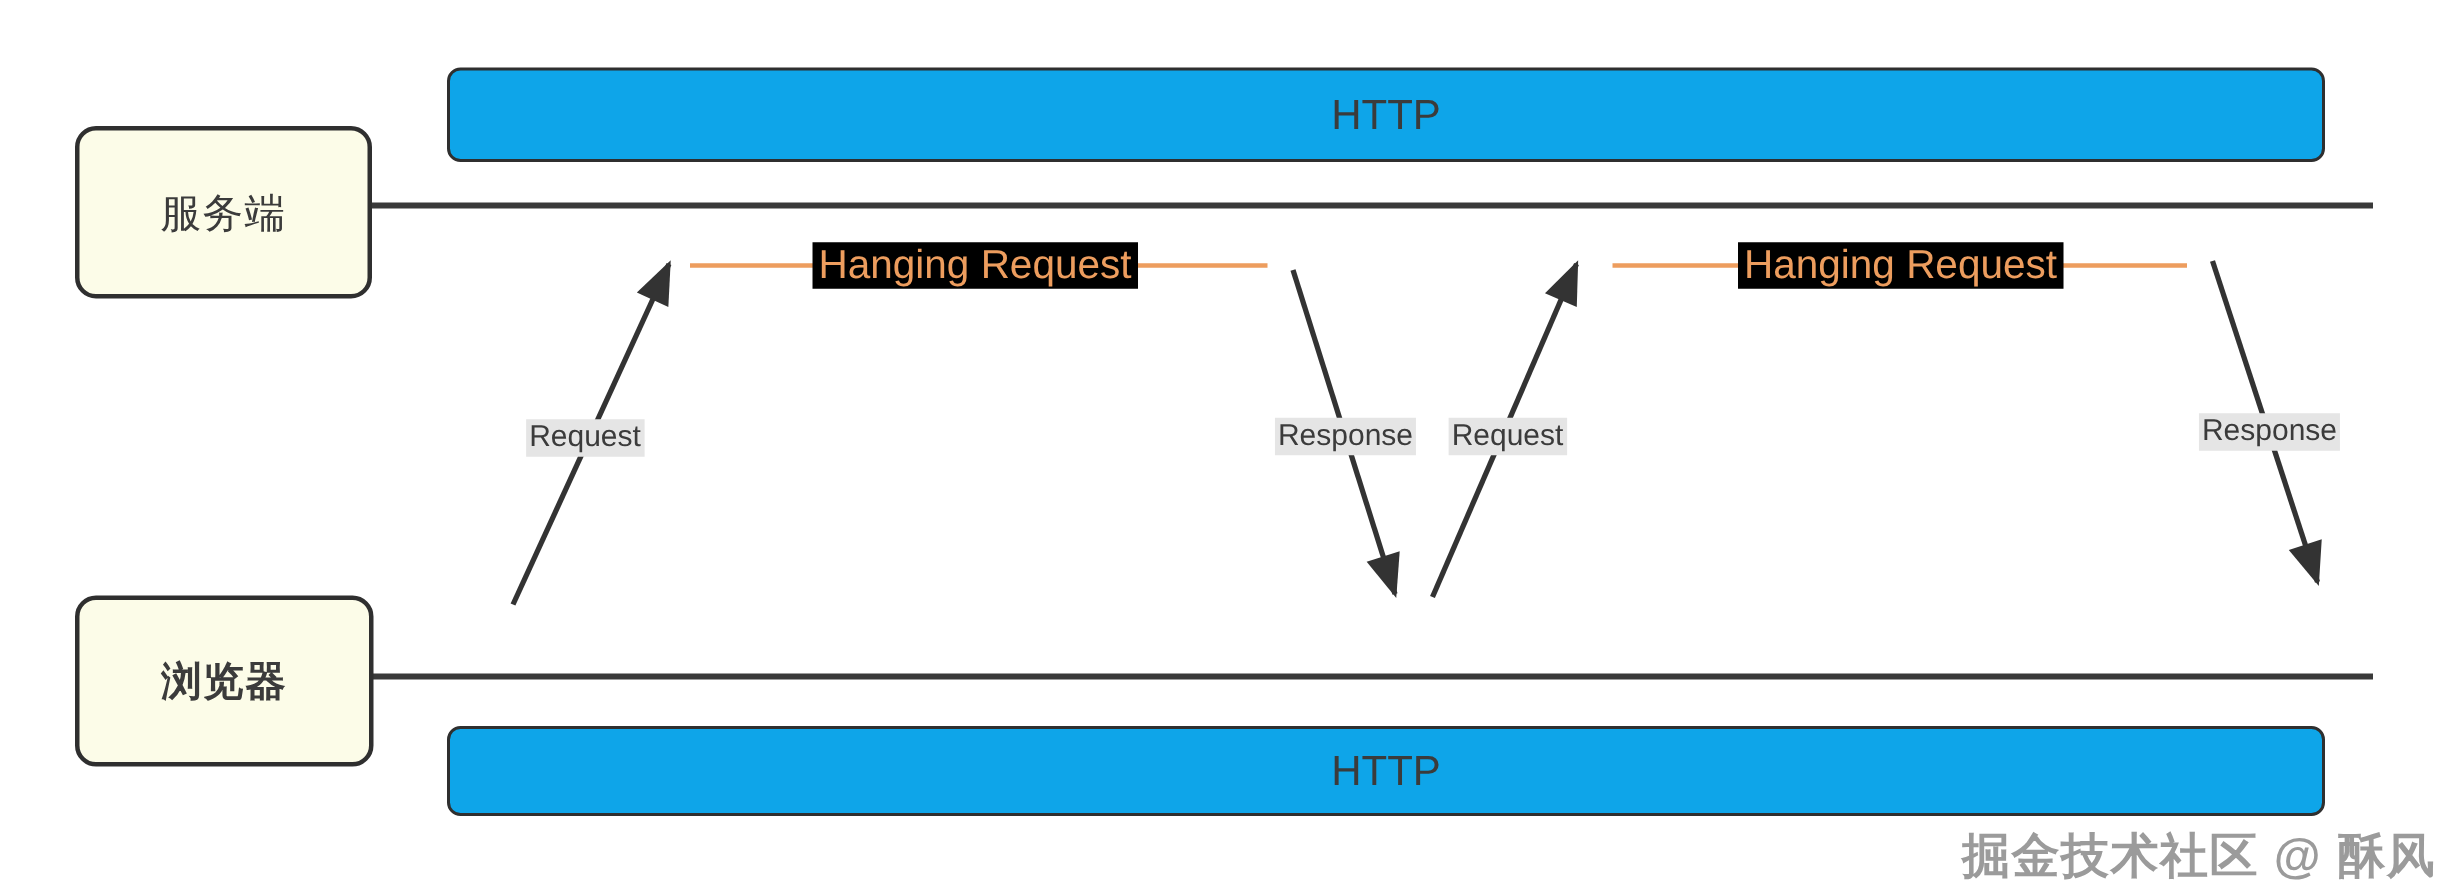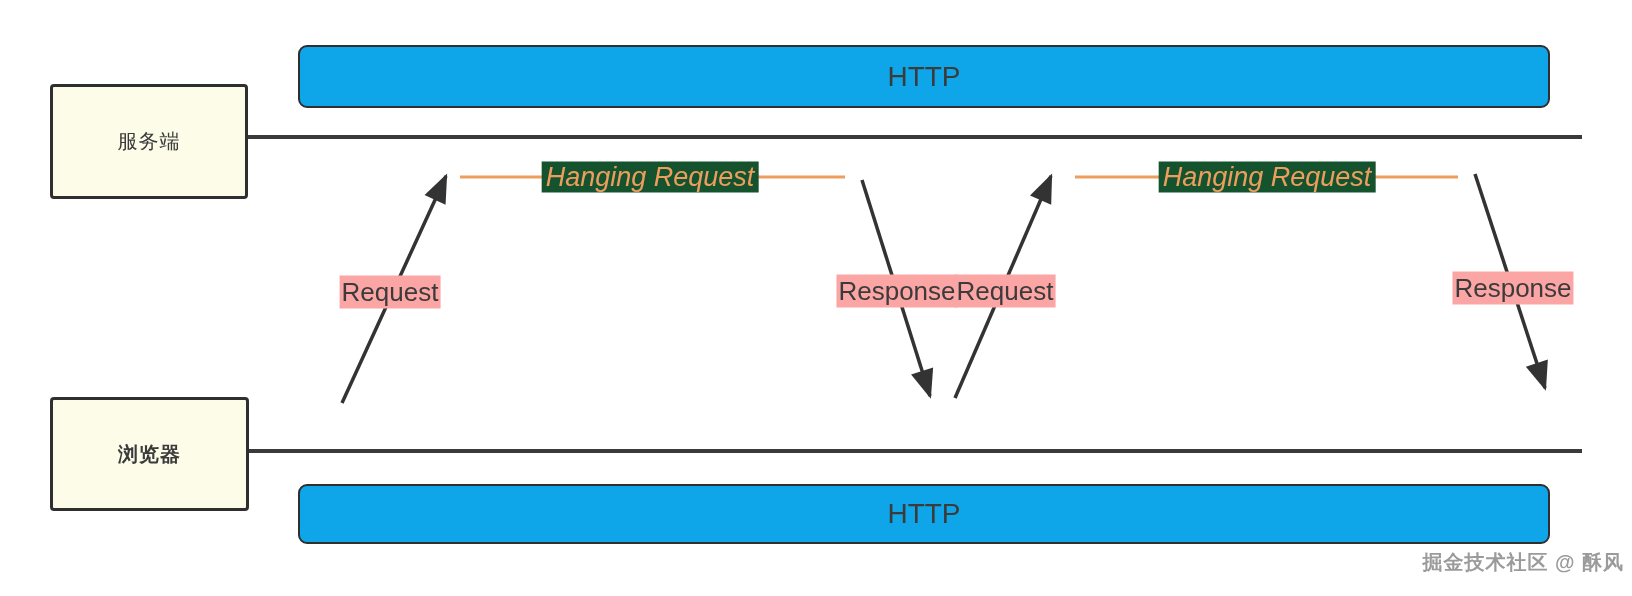--- a/index.html
+++ b/index.html
@@ -14,25 +14,25 @@
   .layer { position: absolute; left: 0; top: 0; width: 1632px; height: 596px; }
 
   .timeline { stroke: #3a3a3a; stroke-width: 4; }
   .orange-line { stroke: #ed9d5e; stroke-width: 3; }
   .arrow { stroke: #333333; stroke-width: 3.5; fill: none; }
 
   .actor-box {
     position: absolute;
     background: #fcfce8;
     border: 3px solid #2f2f2f;
-    border-radius: 4px;
+    border-radius: 14px;
     display: flex;
     align-items: center;
     justify-content: center;
-    font-size: 20px;
+    font-size: 27px;
     color: #3b3b3b;
     letter-spacing: 1px;
     z-index: 3;
   }
   .actor-server { left: 50px; top: 84px; width: 192px; height: 109px; }
   .actor-browser { left: 50px; top: 397px; width: 193px; height: 108px; font-weight: bold; }
 
   .channel-bar {
     position: absolute;
     left: 298px;
@@ -47,50 +47,49 @@
     color: #3b3b3b;
     z-index: 2;
     box-sizing: border-box;
   }
   .channel-top { top: 45px; height: 63px; }
   .channel-bottom { top: 484px; height: 60px; }
 
   .msg-label {
     position: absolute;
     transform: translate(-50%, -50%);
-    background: #fca5a5;
+    background: #e5e5e5;
     padding: 1px 2px;
-    font-size: 26px;
+    font-size: 20px;
     color: #3b3b3b;
     white-space: nowrap;
     z-index: 4;
   }
   .hanging-label {
     position: absolute;
     transform: translate(-50%, -50%);
-    background: #14532d;
+    background: #000000;
     padding: 0 4px;
     font-size: 27px;
     color: #ed9d5e;
     white-space: nowrap;
     z-index: 4;
-    font-style: italic;
   }
   .lbl-request1  { left: 390px;  top: 292px; }
   .lbl-response1 { left: 897px;  top: 291px; }
   .lbl-request2  { left: 1005px; top: 291px; }
   .lbl-response2 { left: 1513px; top: 288px; }
   .lbl-hanging1  { left: 650px;  top: 177px; }
   .lbl-hanging2  { left: 1267px; top: 177px; }
 
   .watermark {
     position: absolute;
     top: 549px;
     right: 8px;
-    font-size: 20px;
+    font-size: 32px;
     font-weight: bold;
     color: #9b9b9b;
     text-shadow: 2px 2px 0 #ffffff, -1px -1px 0 #ffffff;
     white-space: nowrap;
     z-index: 5;
     letter-spacing: 1px;
   }
 </style>
 </head>
 <body>

